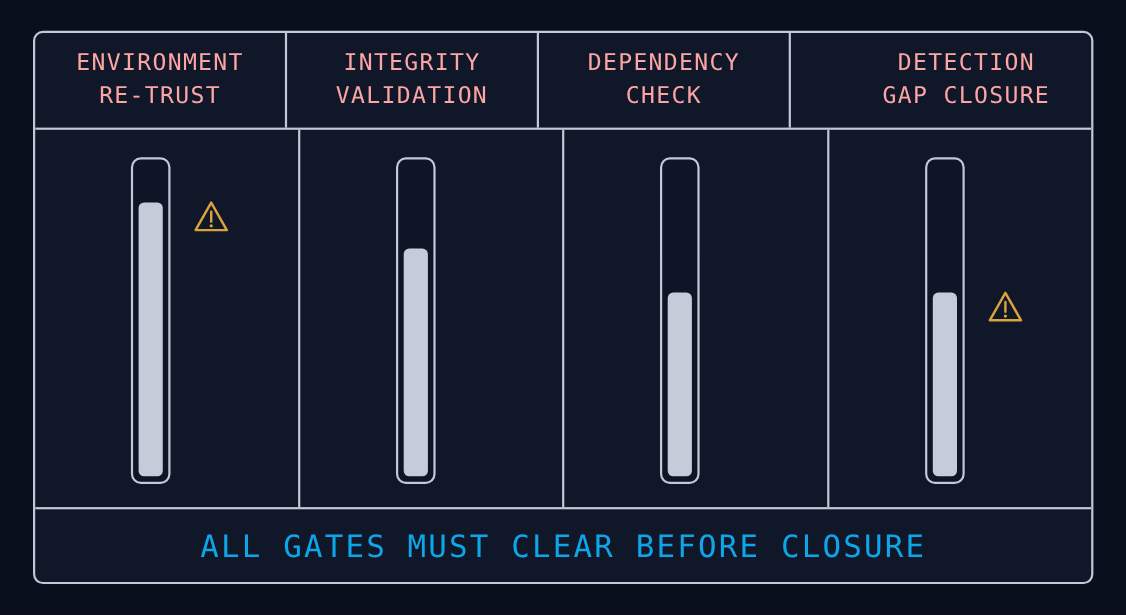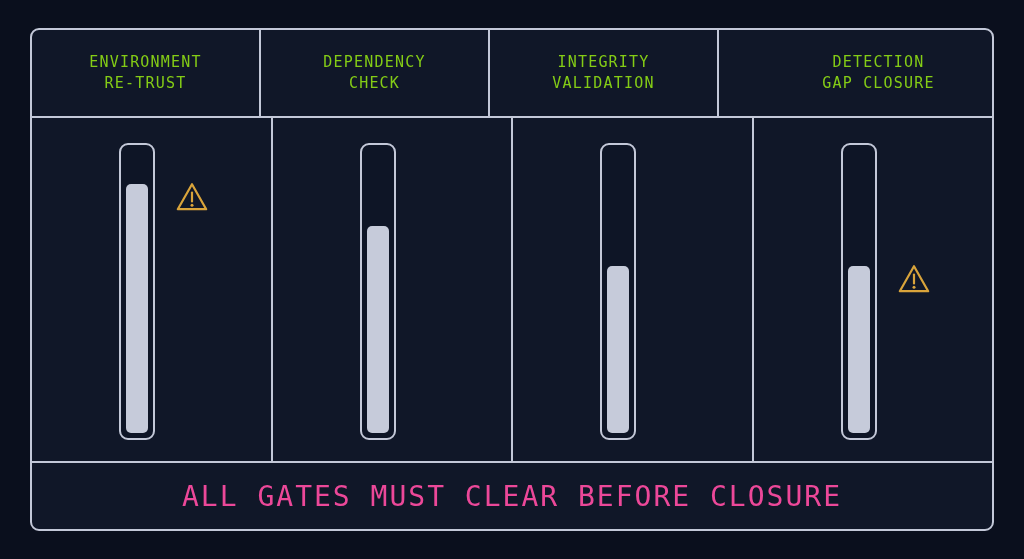--- a/index.html
+++ b/index.html
@@ -49,22 +49,22 @@
     display: flex;
     align-items: center;
     justify-content: center;
     text-align: center;
     border-right: 2px solid #c3c8d8;
     padding: 0 6px;
     box-sizing: border-box;
   }
   .header-cell:last-child { border-right: none; margin-left: 46px; }
   .header-label {
-    color: #84cc16;
-    font-size: 15px;
+    color: #fca5a5;
+    font-size: 21px;
     line-height: 1.42;
     letter-spacing: 1.2px;
     font-family: "DejaVu Sans Mono", "Liberation Mono", monospace;
     white-space: pre-line;
   }
 
   
   #gauge-row {
     display: flex;
     flex: 1 1 auto;
@@ -114,44 +114,44 @@
   .warn-icon svg { display: block; width: 34px; height: 34px; }
 
   
   #footer {
     flex: 0 0 66px;
     display: flex;
     align-items: center;
     justify-content: center;
   }
   #footer-label {
-    color: #ec4899;
+    color: #0ea5e9;
     font-size: 28px;
     letter-spacing: 2px;
     font-family: "DejaVu Sans Mono", "Liberation Mono", monospace;
   }
 </style>
 </head>
 <body>
 
 <div id="stage">
   <div id="panel">
 
     <div id="header-row">
       <div class="header-cell">
         <span class="header-label">ENVIRONMENT
 RE-TRUST</span>
       </div>
       <div class="header-cell">
+        <span class="header-label">INTEGRITY
+VALIDATION</span>
+      </div>
+      <div class="header-cell">
         <span class="header-label">DEPENDENCY
 CHECK</span>
-      </div>
-      <div class="header-cell">
-        <span class="header-label">INTEGRITY
-VALIDATION</span>
       </div>
       <div class="header-cell">
         <span class="header-label">DETECTION
 GAP CLOSURE</span>
       </div>
     </div>
 
     <div id="gauge-row">
 
       <div class="gauge-cell">

